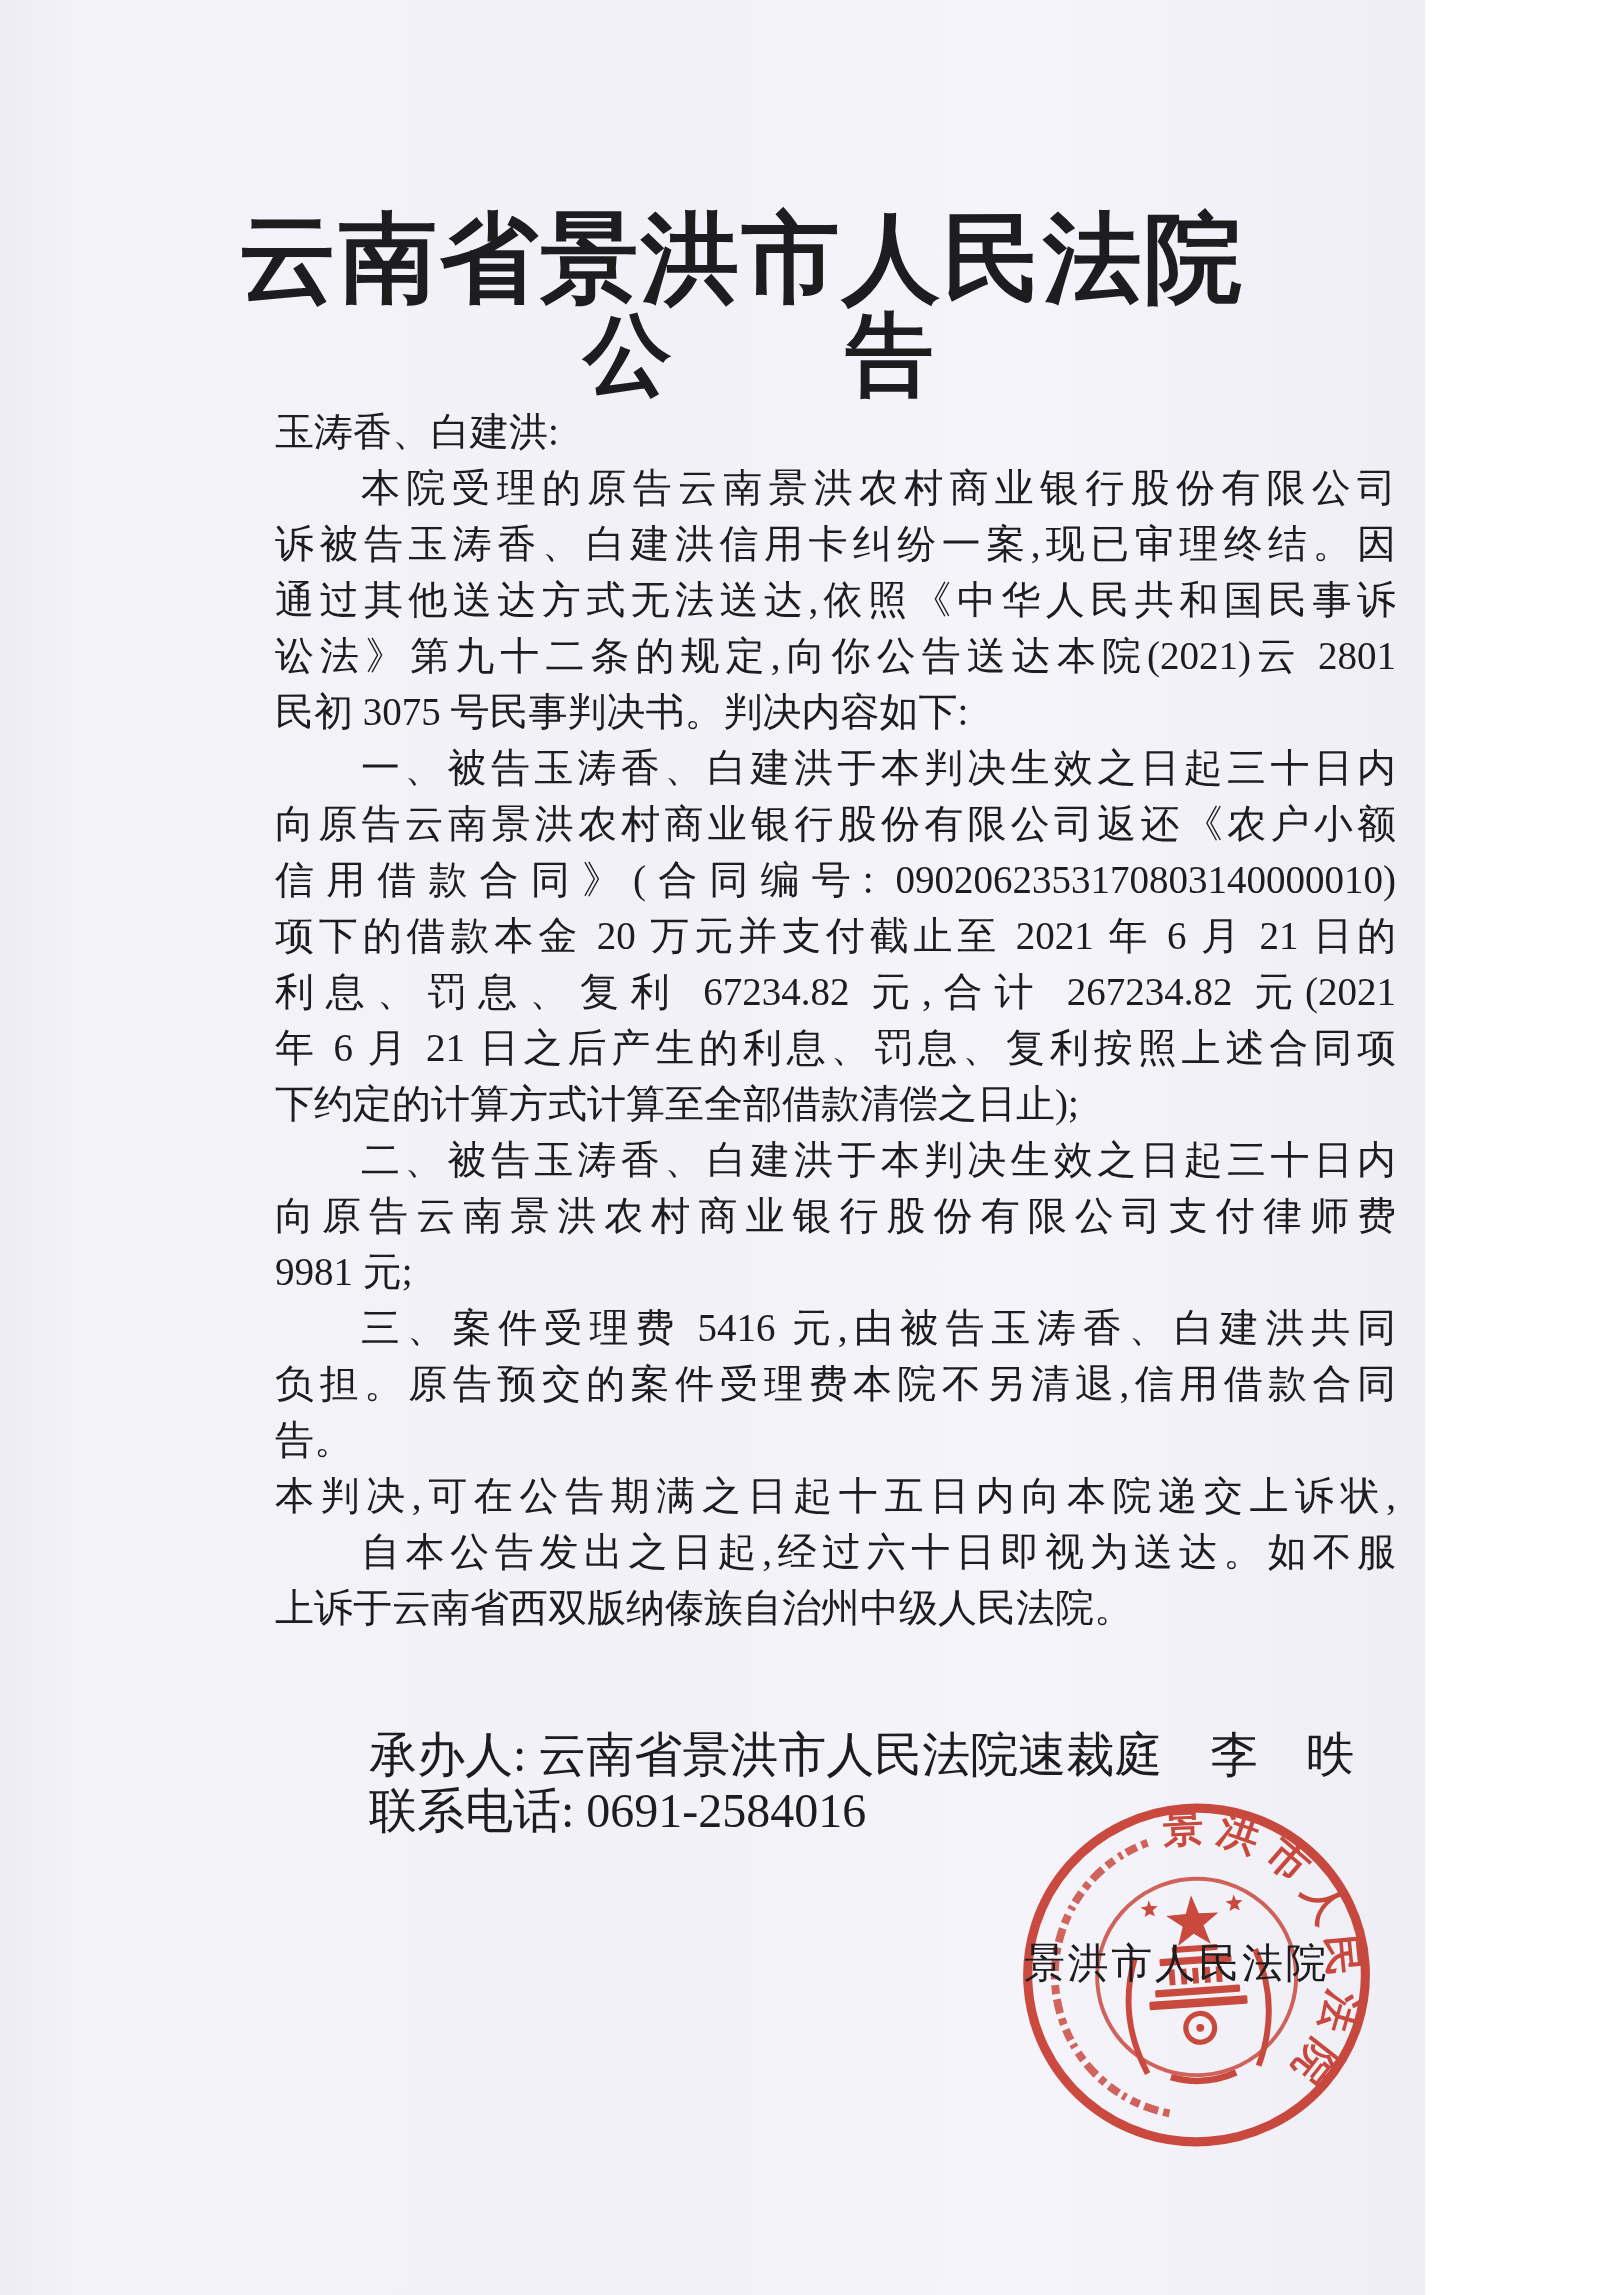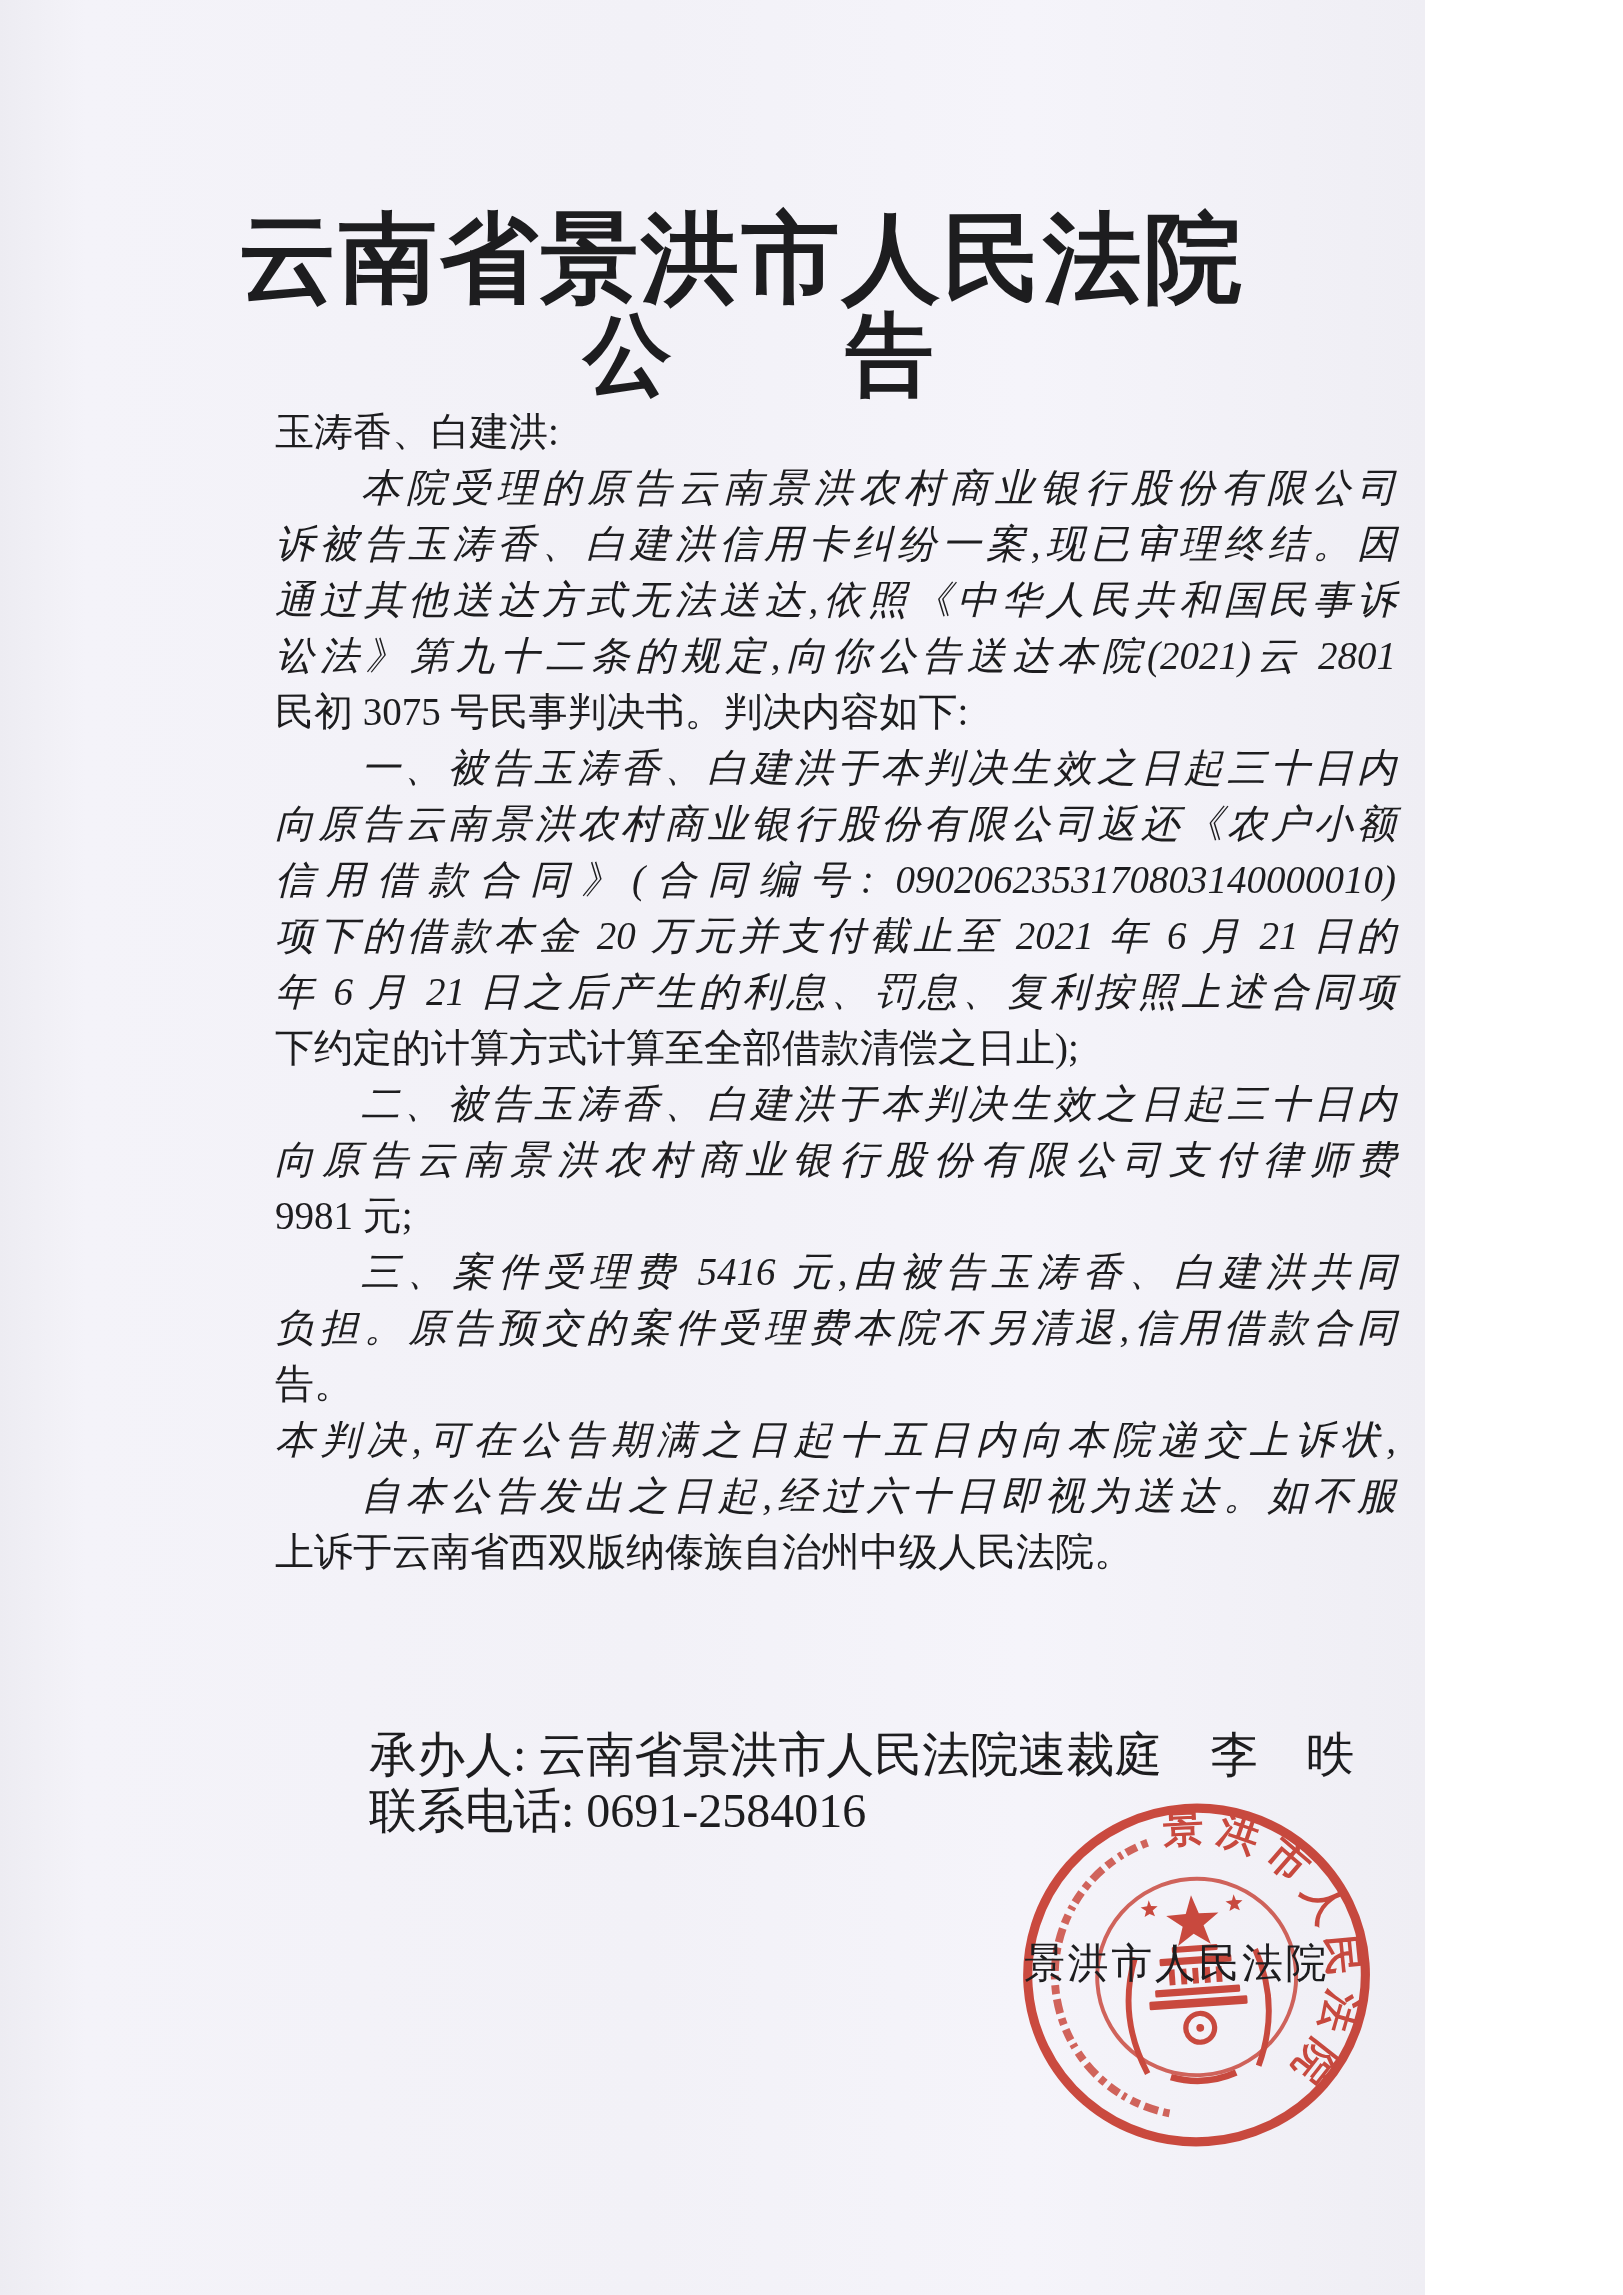--- a/index.html
+++ b/index.html
@@ -21,21 +21,21 @@
     position:absolute;top:296px;left:0;width:100%;
     display:flex;justify-content:center;gap:174px;
     font-size:88px;font-weight:bold;
     transform:translateX(46px);
   }
   .doc-body{
     position:absolute;left:275px;top:404px;width:1121px;
     font-size:39px;line-height:56px;
   }
   .line{white-space:nowrap;}
-  .line.fill{text-align:justify;text-align-last:justify;white-space:normal;font-style:italic;}
+  .line.fill{text-align:justify;text-align-last:justify;white-space:normal;}
   .line.indent{text-indent:86px;}
   .contact{
     position:absolute;left:369px;top:1727px;
     font-size:48px;line-height:56px;white-space:nowrap;
   }
   .sig-court{
     position:absolute;left:1024px;top:1936px;
     font-size:41px;letter-spacing:2.6px;white-space:nowrap;z-index:3;
   }
   .sig-date{
@@ -68,20 +68,21 @@
     <div class="line">玉涛香、白建洪:</div>
     <div class="line indent fill">本院受理的原告云南景洪农村商业银行股份有限公司</div>
     <div class="line fill">诉被告玉涛香、白建洪信用卡纠纷一案,现已审理终结。因</div>
     <div class="line fill">通过其他送达方式无法送达,依照《中华人民共和国民事诉</div>
     <div class="line fill">讼法》第九十二条的规定,向你公告送达本院(2021)云 2801</div>
     <div class="line">民初 3075 号民事判决书。判决内容如下:</div>
     <div class="line indent fill">一、被告玉涛香、白建洪于本判决生效之日起三十日内</div>
     <div class="line fill">向原告云南景洪农村商业银行股份有限公司返还《农户小额</div>
     <div class="line fill">信用借款合同》(合同编号: 0902062353170803140000010)</div>
     <div class="line fill">项下的借款本金 20 万元并支付截止至 2021 年 6 月 21 日的</div>
+    <div class="line fill">利息、罚息、复利 67234.82 元,合计 267234.82 元(2021</div>
     <div class="line fill">年 6 月 21 日之后产生的利息、罚息、复利按照上述合同项</div>
     <div class="line">下约定的计算方式计算至全部借款清偿之日止);</div>
     <div class="line indent fill">二、被告玉涛香、白建洪于本判决生效之日起三十日内</div>
     <div class="line fill">向原告云南景洪农村商业银行股份有限公司支付律师费</div>
     <div class="line">9981 元;</div>
     <div class="line indent fill">三、案件受理费 5416 元,由被告玉涛香、白建洪共同</div>
     <div class="line fill">负担。原告预交的案件受理费本院不另清退,信用借款合同</div>
     <div class="line">告。</div>
     <div class="line fill">本判决,可在公告期满之日起十五日内向本院递交上诉状,</div>
     <div class="line indent fill">自本公告发出之日起,经过六十日即视为送达。如不服</div>

